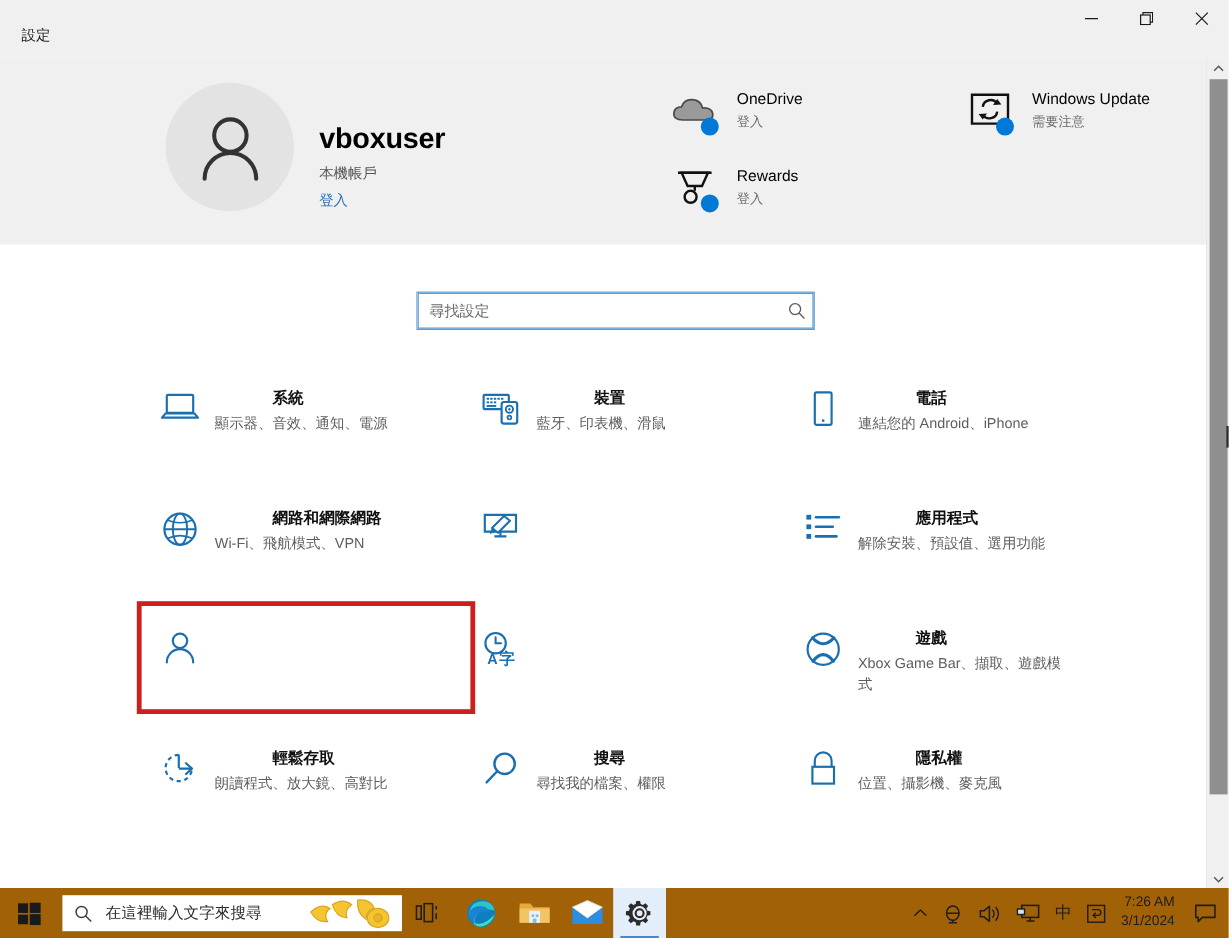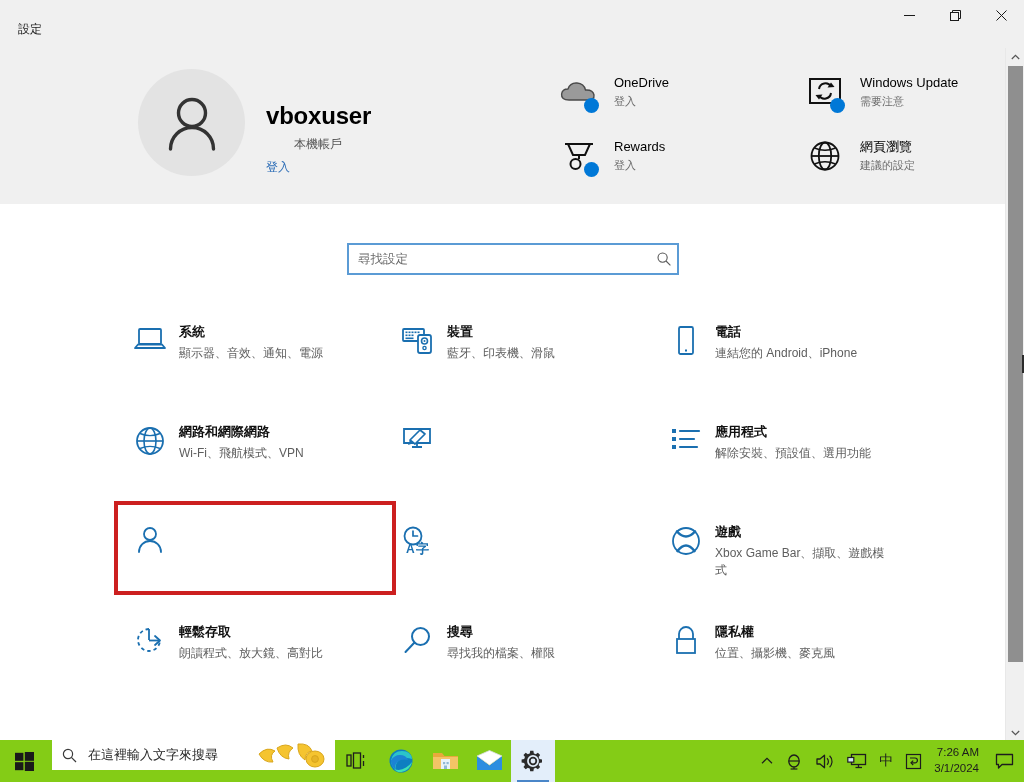--- a/index.html
+++ b/index.html
@@ -34,21 +34,21 @@
   .account { position: absolute; left: 138px; top: 21px; display: flex; align-items: flex-end; }
   .avatar {
     width: 107px; height: 107px; border-radius: 50%; background: #e3e3e3;
     display: flex; align-items: center; justify-content: center; flex: none;
   }
   .acct-text { margin-left: 21px; }
   .acct-name {
     font-size: 24px; font-weight: bold; color: #000; line-height: 1.1;
     letter-spacing: -.2px;
   }
-  .acct-type { font-size: 12px; color: #555; margin-top: 7px; margin-left: 28px; }
+  .acct-type { font-size: 12px; color: #555; margin-top: 7px; }
   .acct-link { font-size: 12px; color: #2b6cb6; margin-top: 6px; cursor: pointer; }
 
   .quicklinks {
     position: absolute; left: 556px; top: 12px;
     display: grid; grid-template-columns: 200px 200px; grid-auto-rows: 64px;
     column-gap: 46px;
   }
   .ql { display: flex; align-items: center; cursor: pointer; }
   .ql-icon { width: 46px; height: 44px; position: relative; flex: none; display:flex; align-items:center; justify-content:center;}
   .ql-badge {
@@ -76,21 +76,21 @@
   }
   .searchbox input::placeholder { color: #6a6a6a; }
 
   .tiles {
     position: absolute; left: 124px; top: 109px;
     display: grid; grid-template-columns: 268px 268px 268px; grid-auto-rows: 100px;
   }
   .tile { display: flex; align-items: flex-start; padding-top: 11px; cursor: pointer; position: relative; }
   .tile-icon { width: 52px; flex: none; display: flex; justify-content: center; padding-top: 1px; }
   .tile-text { padding-left: 3px; padding-right: 16px; }
-  .tile-title { font-size: 13px; font-weight: bold; color: #111; line-height: 1.2; }
+  .tile-title { font-size: 13px; font-weight: bold; color: #111; line-height: 1.2; margin-left: 48px; }
   .tile-sub { font-size: 12px; color: #5e5e5e; margin-top: 5px; line-height: 1.45; max-width: 170px; }
   .tile.highlight {
     outline: 4px solid #cc1f1f; outline-offset: 0px;
     margin: -8px 0 0 -6px; padding: 19px 0 8px 6px; height: 86px;
   }
 
   
   .scrollbar {
     position: absolute; right: 0; top: 48px; width: 19px; height: 694px;
     background: #f0f0f0; border-left: 1px solid #e8e8e8;
@@ -107,21 +107,21 @@
     background: #8f8f8f;
   }
   .sb-nub {
     position: absolute; left: 14px; top: 50%; width: 2px; height: 18px;
     background: #2b2b2b; transform: translateY(-50%);
   }
 
   
   .taskbar {
     position: absolute; left: 0; bottom: 0; width: 1024px; height: 42px;
-    background: #84cc16; display: flex; align-items: flex-start;
+    background: #a16207; display: flex; align-items: center;
   }
   .tb-start {
     width: 48px; height: 42px; display: flex; align-items: center; justify-content: center;
     cursor: pointer;
   }
   .tb-search {
     width: 283px; height: 30px; background: #ffffff; margin-left: 4px;
     display: flex; align-items: center; padding-left: 10px; position: relative; cursor: text;
   }
   .tb-search-text { font-size: 13px; color: #2b2b2b; margin-left: 11px; }
@@ -231,35 +231,20 @@
             <circle cx="13.5" cy="25" r="5" fill="none" stroke="#111" stroke-width="2"></circle>
           </svg>
           <div class="ql-badge"></div>
         </div>
         <div class="ql-text">
           <div class="ql-title">Rewards</div>
           <div class="ql-sub">登入</div>
         </div>
       </div>
 
-      <div class="ql">
-        <div class="ql-icon">
-          <svg width="34" height="34" viewBox="0 0 34 34">
-            <circle cx="17" cy="17" r="13.5" fill="none" stroke="#111" stroke-width="1.8"></circle>
-            <ellipse cx="17" cy="17" rx="6.2" ry="13.5" fill="none" stroke="#111" stroke-width="1.8"></ellipse>
-            <line x1="3.5" y1="17" x2="30.5" y2="17" stroke="#111" stroke-width="1.8"></line>
-            <path d="M6.5 9 Q17 13.5 27.5 9" fill="none" stroke="#111" stroke-width="1.6"></path>
-            <path d="M6.5 25 Q17 20.5 27.5 25" fill="none" stroke="#111" stroke-width="1.6"></path>
-          </svg>
-        </div>
-        <div class="ql-text">
-          <div class="ql-title">網頁瀏覽</div>
-          <div class="ql-sub">建議的設定</div>
-        </div>
-      </div>
 
     </div>
   </div>
 
   <div class="body">
 
     <div class="searchwrap">
       <div class="searchbox">
         <input type="text" placeholder="尋找設定" style="">
         <svg width="16" height="16" viewBox="0 0 16 16">

